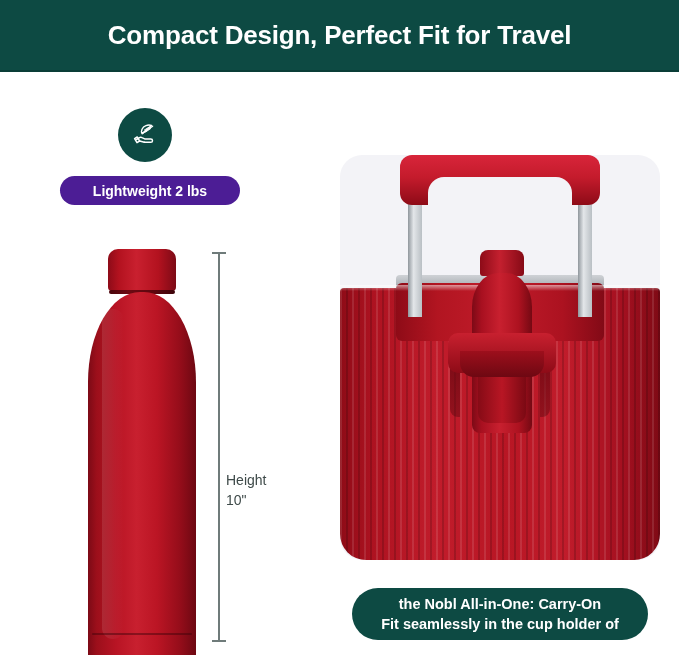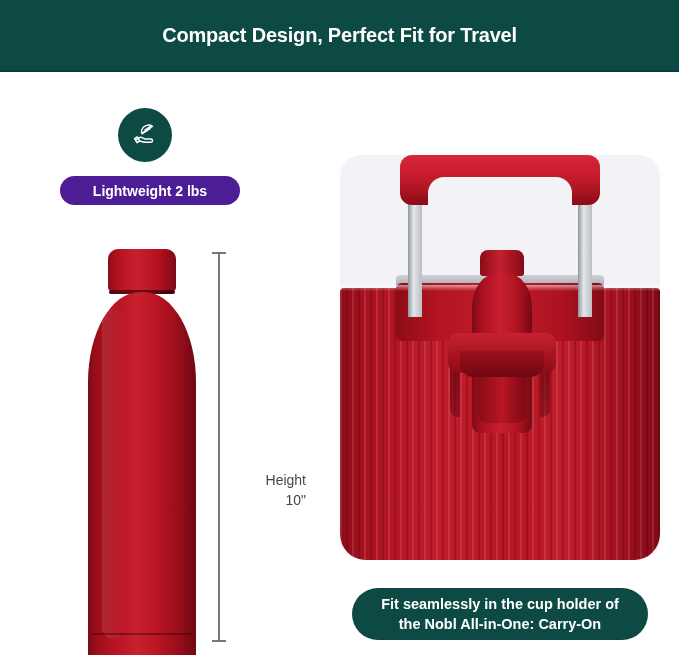--- a/index.html
+++ b/index.html
@@ -22,21 +22,21 @@
     width: 679px; height: 72px;
     background: #0d4a43;
     border-bottom: 2px solid #0a3d37;
     display: flex;
     align-items: center;
     justify-content: center;
     box-sizing: border-box;
   }
   .header-title {
     color: #ffffff;
-    font-size: 20px;
+    font-size: 26px;
     font-weight: bold;
     letter-spacing: -0.2px;
     white-space: nowrap;
   }
 
   
   .left-panel {
     position: absolute;
     left: 0; top: 74px;
     width: 320px; height: 581px;
@@ -131,21 +131,21 @@
     width: 14px; height: 2px;
     background: #6f7b7a;
   }
   .dim-vcap-top { top: 178px; }
   .dim-vcap-bottom { top: 566px; }
 
   .dim-height-label {
     position: absolute;
     left: 226px; top: 396px;
     width: 80px;
-    text-align: right;
+    text-align: left;
     color: #3e4a49;
     font-size: 14px;
     line-height: 20px;
   }
 
   
   .right-panel {
     position: absolute;
     left: 340px; top: 155px;
     width: 320px; height: 405px;
@@ -344,15 +344,15 @@
   <div class="mini-bottle-cap"></div>
   <div class="mini-bottle-body"></div>
   <div class="cup-holder-arm-l"></div>
   <div class="cup-holder-arm-r"></div>
   <div class="mini-bottle-base"></div>
   <div class="cup-holder"></div>
   <div class="cup-holder-lip"></div>
 </div>
 
 <div class="pill-caption">
+  <span>the Nobl All-in-One: Carry-On</span>
   <span>Fit seamlessly in the cup holder of</span>
-  <span>the Nobl All-in-One: Carry-On</span>
 </div>
 
 </body></html>

